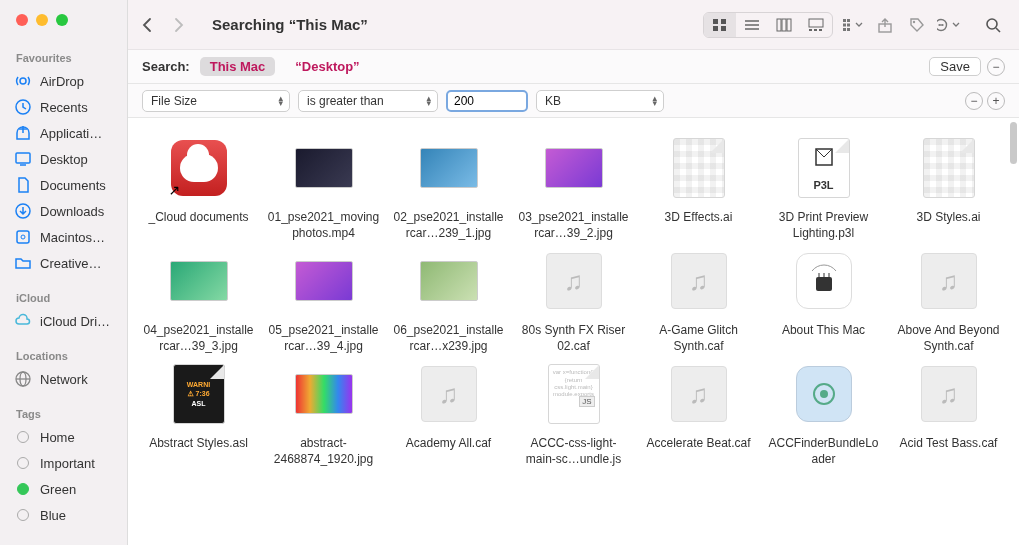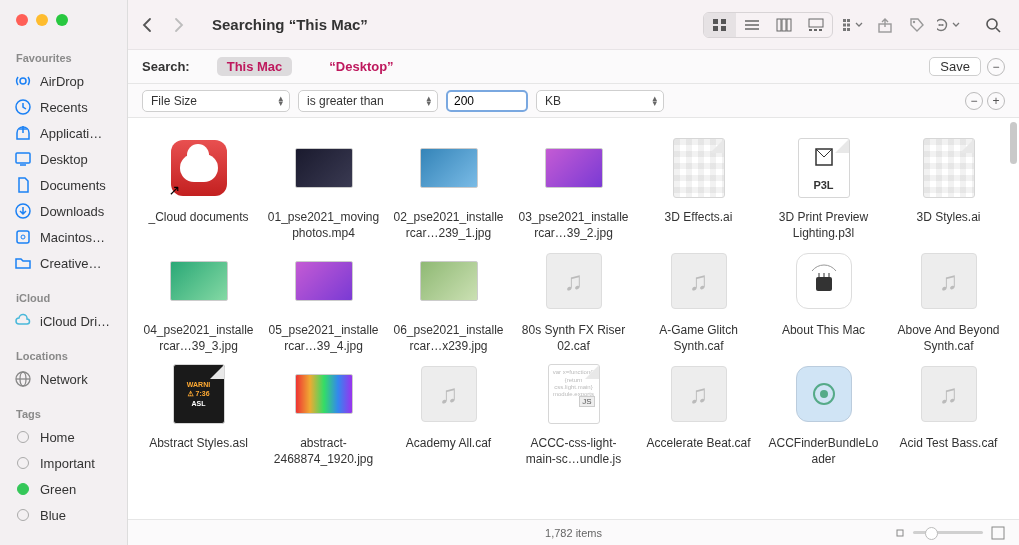--- a/index.html
+++ b/index.html
@@ -22,21 +22,21 @@
 .nav-ar { color: #bdbdbd; width: 20px; text-align: center; font-size: 18px; }
 .nav-ar.enabled { color: #555; }
 .title { font-weight: 600; font-size: 15px; margin-left: 6px; }
 .tb-right { margin-left: auto; display: flex; align-items: center; gap: 8px; }
 .tb-group { display: flex; border: 1px solid #d8d4d6; border-radius: 6px; overflow: hidden; }
 .tb-btn { width: 32px; height: 24px; display: flex; align-items: center; justify-content: center; color: #666; }
 .tb-btn.active { background: #e6e2e4; }
 .tb-ghost { width: 24px; height: 24px; display: flex; align-items: center; justify-content: center; color: #888; }
 
 
-.scopebar { height: 34px; display: flex; align-items: center; padding: 0 14px; gap: 27px; border-bottom: 1px solid #e6e6e6; background: #fbfafb; }
+.scopebar { height: 34px; display: flex; align-items: center; padding: 0 14px; gap: 10px; border-bottom: 1px solid #e6e6e6; background: #fbfafb; }
 .scope-label { font-weight: 600; }
 .scope-chip { padding: 2px 10px; border-radius: 5px; color: #be185d; font-weight: 600; }
 .scope-chip.active { background: #dddbdd; }
 .scope-save { margin-left: auto; display: flex; gap: 6px; align-items: center; }
 .save-btn { border: 1px solid #cfcfcf; border-radius: 5px; padding: 1px 10px; font-size: 13px; background: #fff; }
 .circ-btn { width: 18px; height: 18px; border: 1px solid #bbb; border-radius: 50%; display: flex; align-items: center; justify-content: center; font-size: 12px; color: #555; }
 
 
 .critbar { height: 34px; display: flex; align-items: center; padding: 0 14px; gap: 8px; border-bottom: 1px solid #e6e6e6; background: #fbfafb; }
 .sel { border: 1px solid #cfcfcf; border-radius: 5px; height: 22px; display: flex; align-items: center; justify-content: space-between; padding: 0 6px 0 8px; background: #fff; font-size: 12px; color: #333; }
@@ -478,25 +478,13 @@
         </div>
         <div class="cell">
           <div class="thumb">
             <div class="audio-thumb">♫</div>
           </div>
           <div class="fname">Acid Test Bass.caf</div>
         </div>
       </div>
   </div>
 
-  <div class="status">
-    <span>1,782 items</span>
-    <div class="zoom">
-      <svg width="10" height="10">
-          <rect x="2" y="2" width="6" height="6" fill="none" stroke="#888"></rect>
-        </svg>
-      <div class="slider"></div>
-      <svg width="14" height="14">
-          <rect x="1" y="1" width="12" height="12" fill="none" stroke="#888"></rect>
-        </svg>
-    </div>
-  </div>
 </div>
 
 </body></html>

